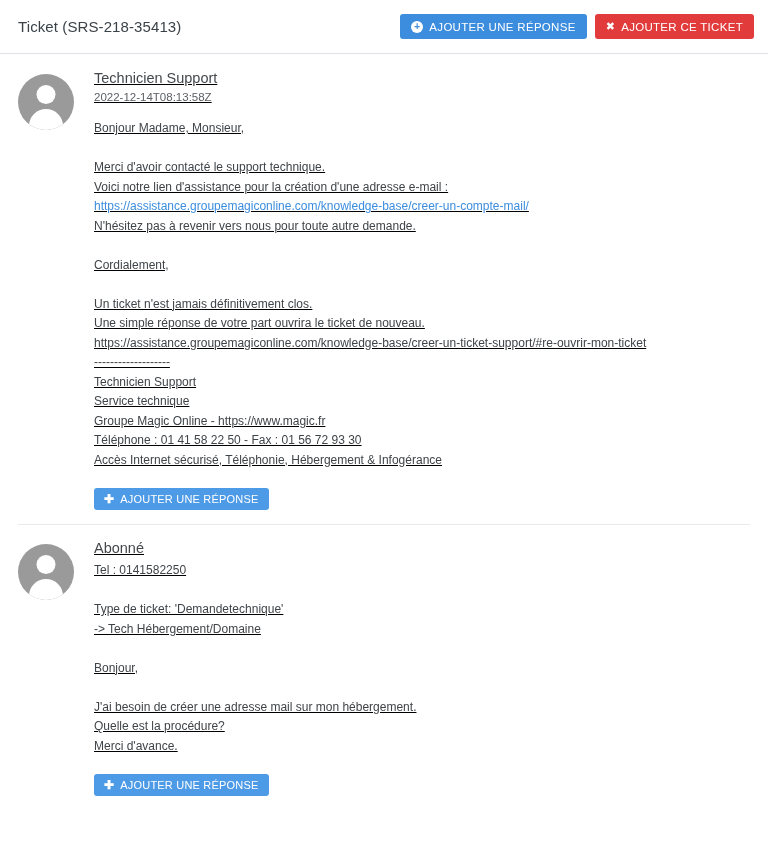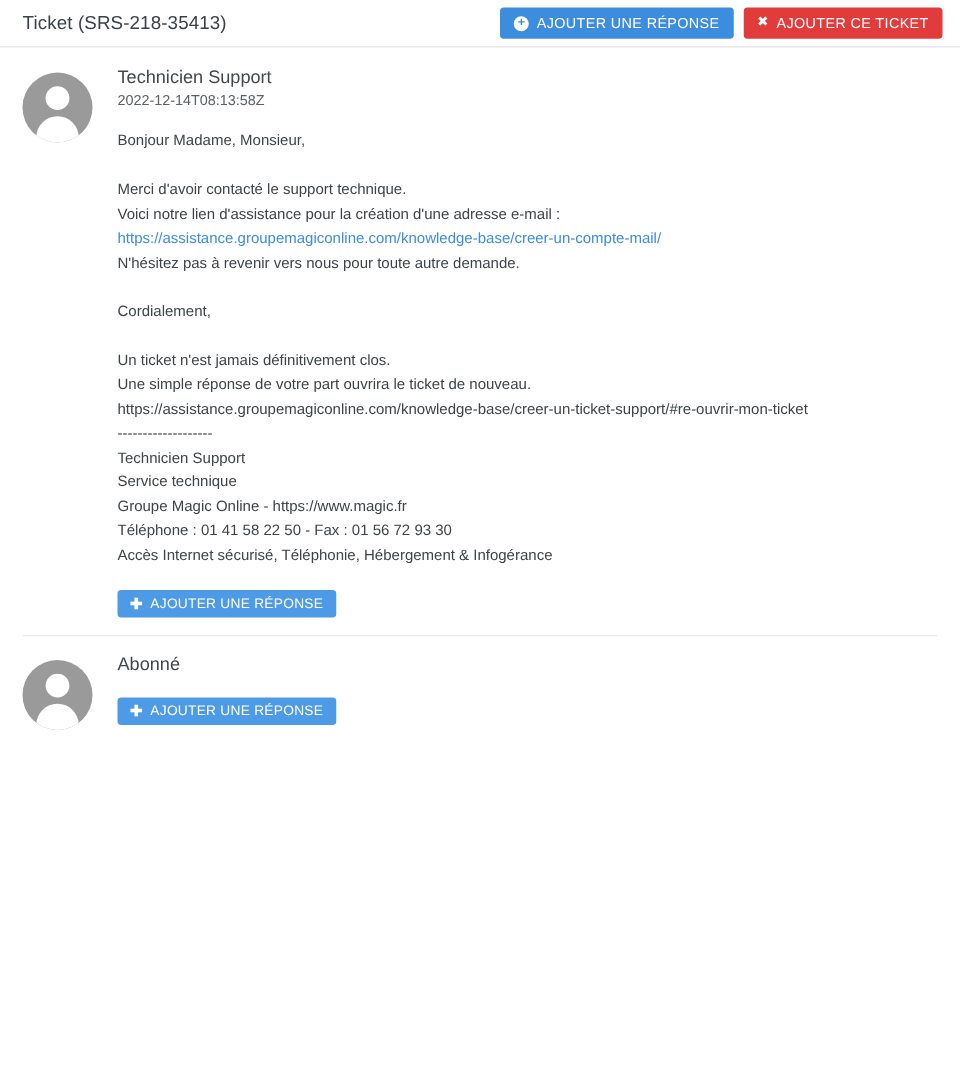--- a/index.html
+++ b/index.html
@@ -12,21 +12,21 @@
   .page {
     width: 768px;
     min-height: 868px;
     background: #ffffff;
     position: relative;
     overflow: hidden;
   }
 
   
   .ticket-header {
-    height: 38px;
+    height: 54px;
     border-bottom: 1px solid #dfe3e7;
     display: flex;
     align-items: center;
     padding: 0 14px 0 18px;
     background: #ffffff;
   }
   .ticket-title {
     font-size: 15px;
     color: #3a4248;
     font-weight: normal;
@@ -73,20 +73,21 @@
   }
 
   
   .thread {
     padding: 0 0 10px 0;
   }
   .message {
     display: flex;
     padding: 16px 18px 0 18px;
     position: relative;
+    text-decoration: underline;
   }
   .message + .message::before {
     content: "";
     position: absolute;
     top: 0;
     left: 18px;
     right: 18px;
     height: 1px;
     background: #e7e9ec;
   }
@@ -222,20 +223,30 @@
 
     <div class="message">
       <div class="avatar-col">
         <div class="avatar">
           <span class="head"></span>
             <span class="body"></span>
         </div>
       </div>
       <div class="msg-body">
         <div class="author">Abonné</div>
+        <div class="content">Tel : 0141582250
+
+Type de ticket: 'Demandetechnique'
+-&gt; Tech Hébergement/Domaine
+
+Bonjour,
+
+J'ai besoin de créer une adresse mail sur mon hébergement.
+Quelle est la procédure?
+Merci d'avance.</div>
         <div class="reply-btn-wrap">
           <button class="btn btn-reply">
             <span class="plus">✚</span>
             <span>AJOUTER UNE RÉPONSE</span>
           </button>
         </div>
       </div>
     </div>
 
   </div>

